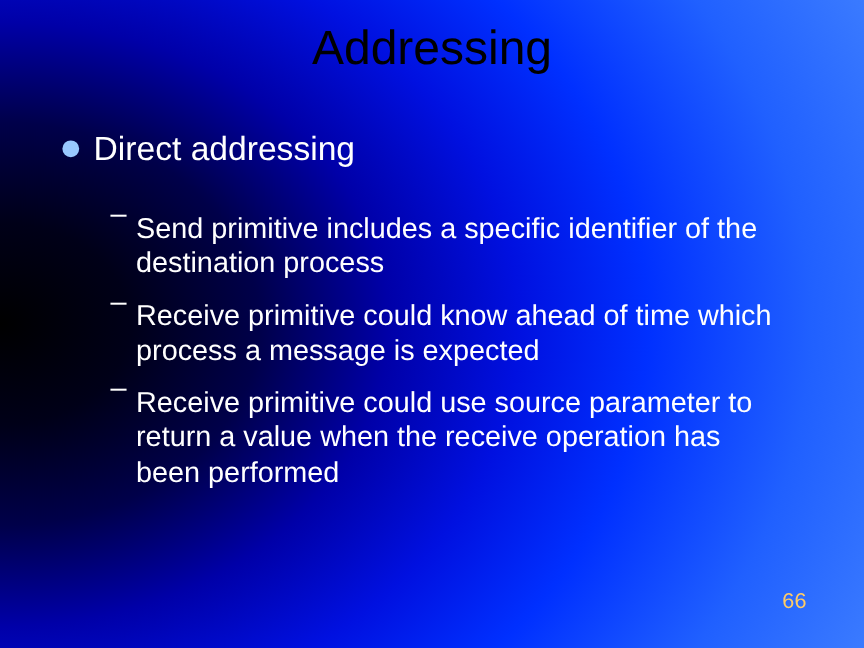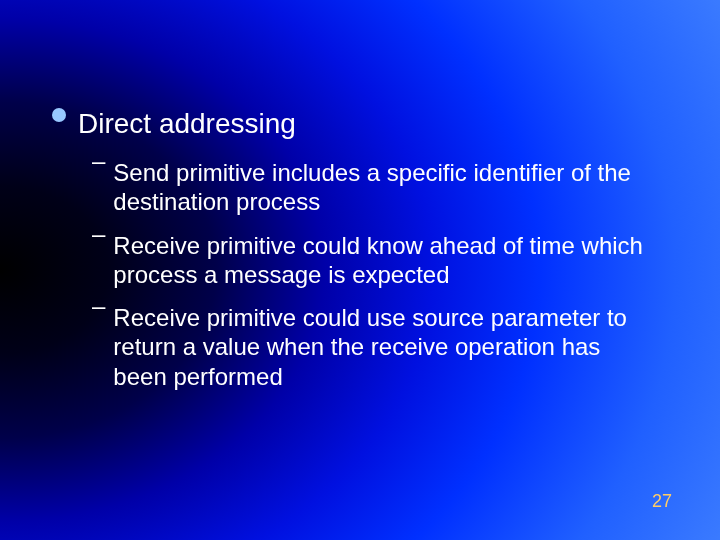--- a/index.html
+++ b/index.html
@@ -23,21 +23,22 @@
   }
   .content {
     position: absolute;
     top: 108px;
     left: 52px;
     right: 40px;
     color: #ffffff;
   }
   .bullet-line {
     display: flex;
-    margin-bottom: 6px;
+    align-items: center;
+    margin-bottom: 24px;
   }
   .dot {
     width: 14px;
     height: 14px;
     border-radius: 50%;
     background: #98c8ff;
     margin-right: 12px;
     flex-shrink: 0;
   }
   .bullet-text {
@@ -68,20 +69,21 @@
     bottom: 28px;
     right: 48px;
     font-size: 18px;
     color: #ffcc66;
   }
 </style>
 </head>
 <body>
 
 <div class="slide">
+  <div class="title">Addressing</div>
 
   <div class="content">
     <div class="bullet-line">
       <span class="dot"></span>
       <span class="bullet-text">Direct addressing</span>
     </div>
 
     <div class="subpoints">
       <div class="sub">
         <span class="dash">–</span>
@@ -91,14 +93,14 @@
         <span class="dash">–</span>
         <span class="subtext">Receive primitive could know ahead of time which process a message is expected</span>
       </div>
       <div class="sub">
         <span class="dash">–</span>
         <span class="subtext">Receive primitive could use source parameter to return a value when the receive operation has been performed</span>
       </div>
     </div>
   </div>
 
-  <div class="pagenum">27</div>
+  <div class="pagenum">66</div>
 </div>
 
 </body></html>

